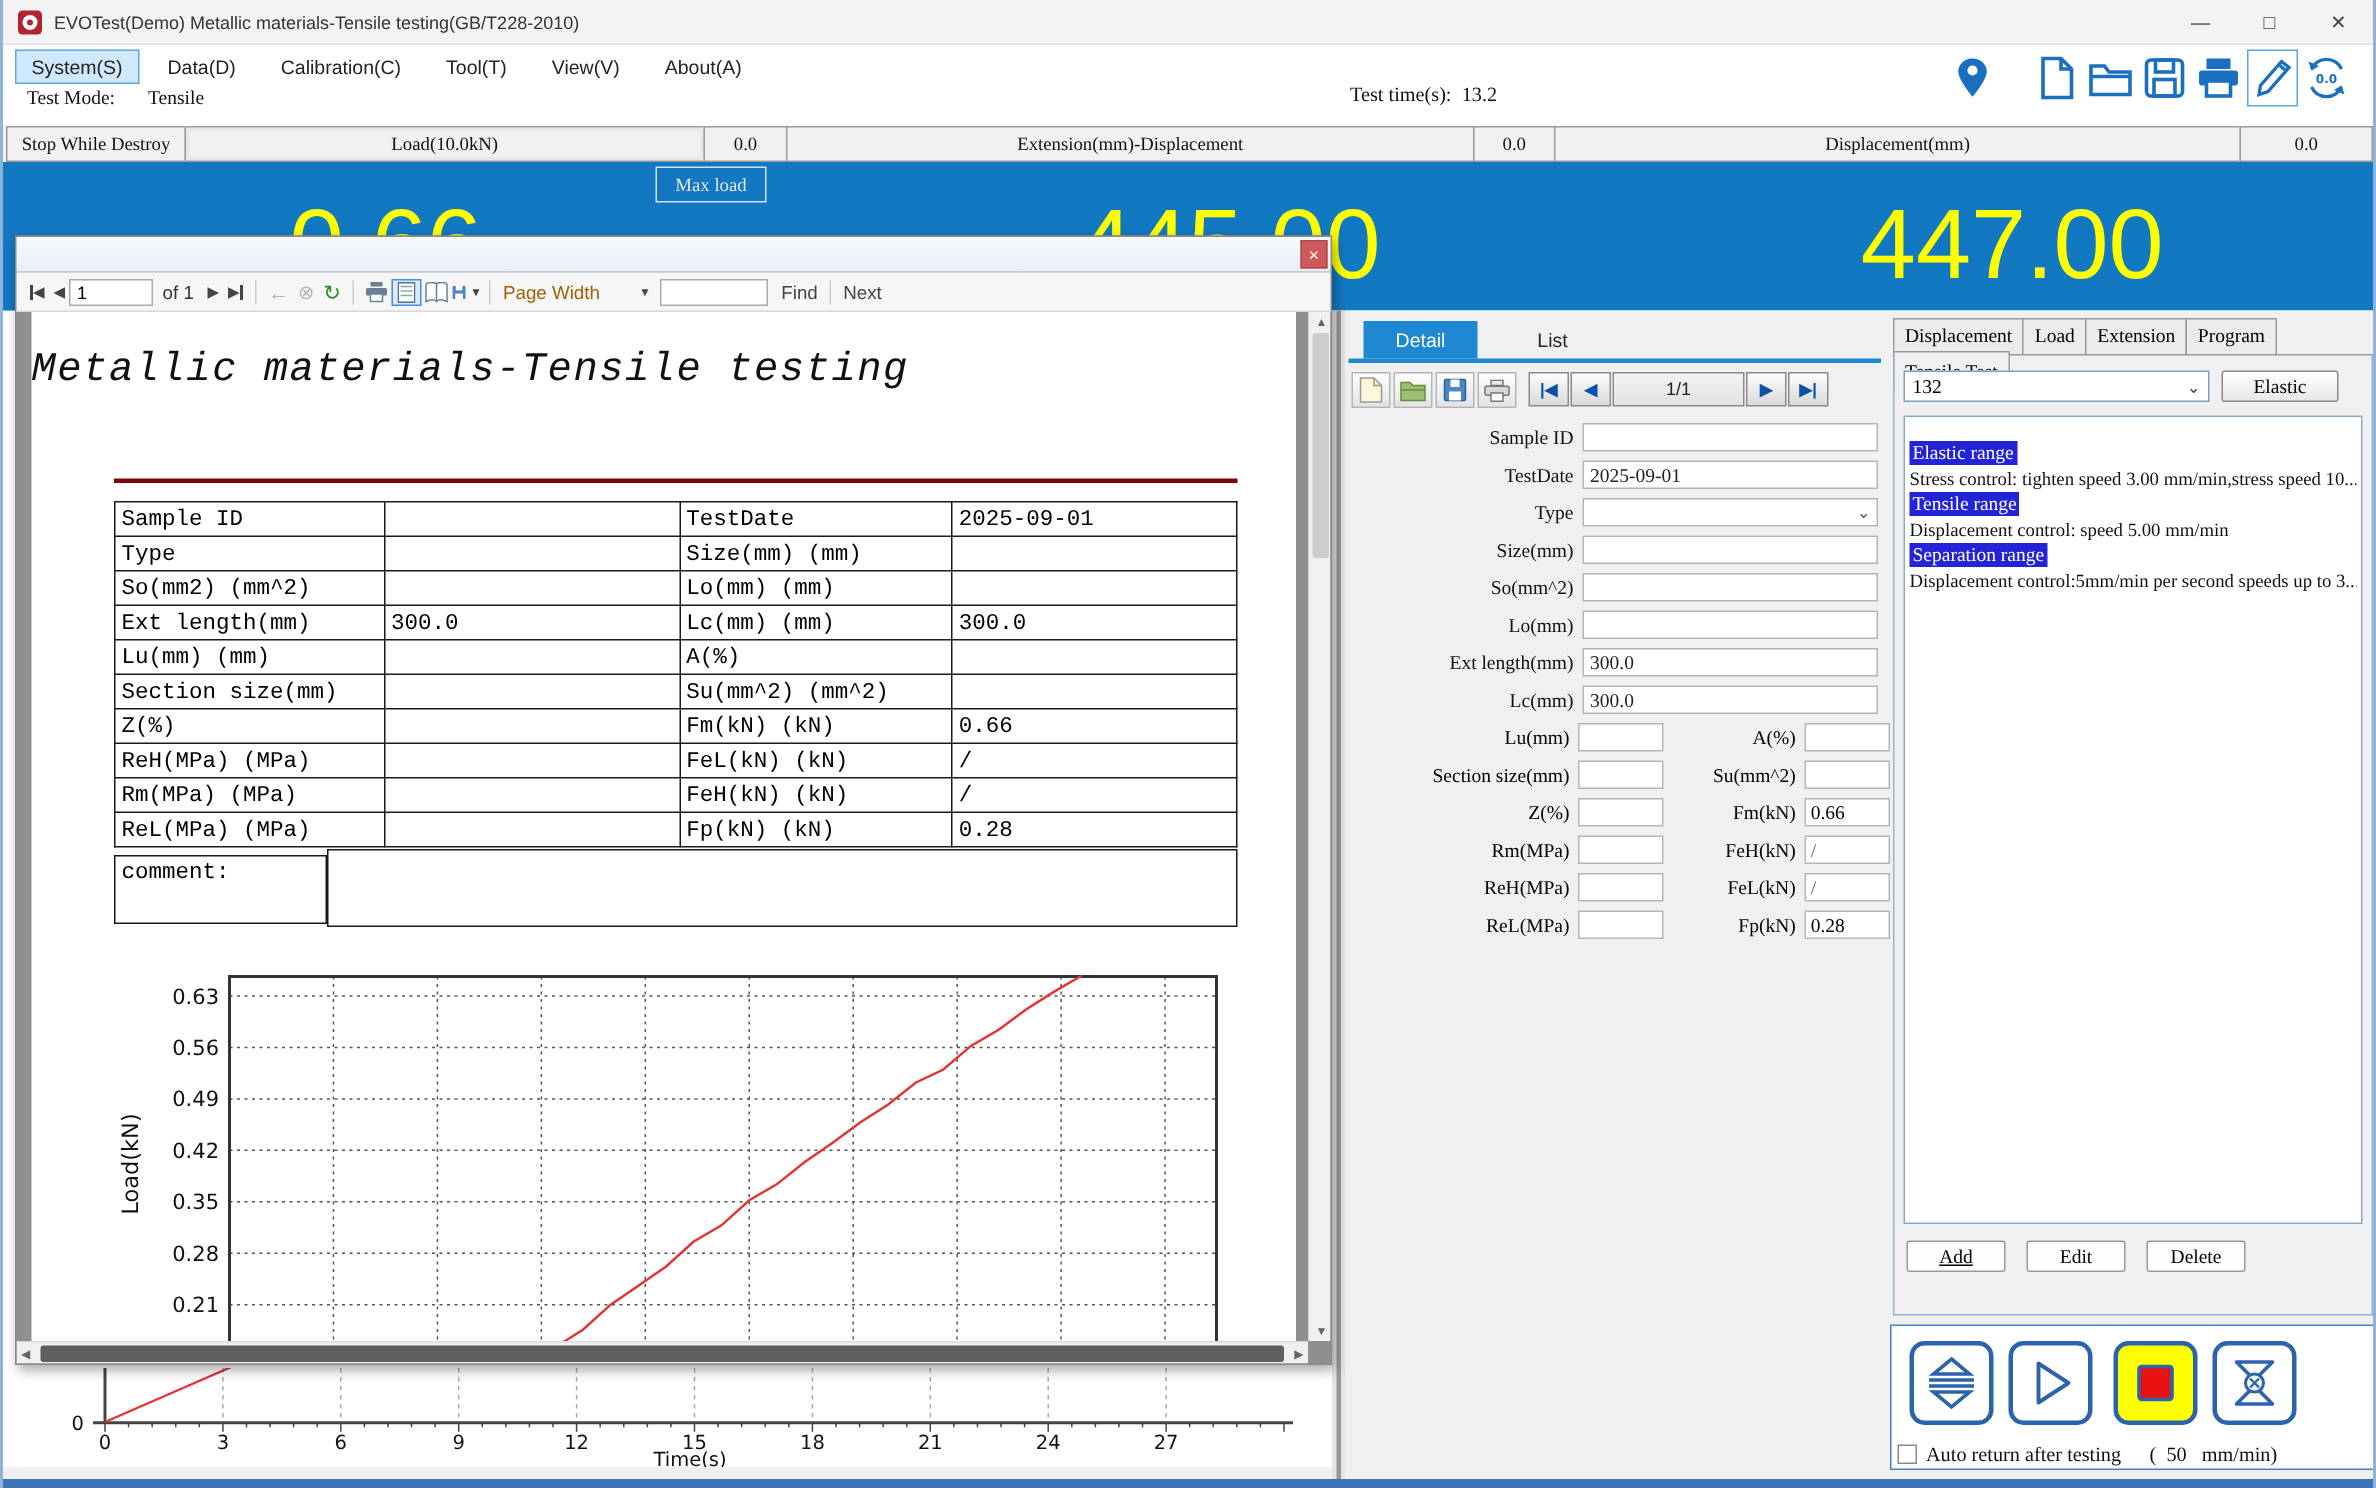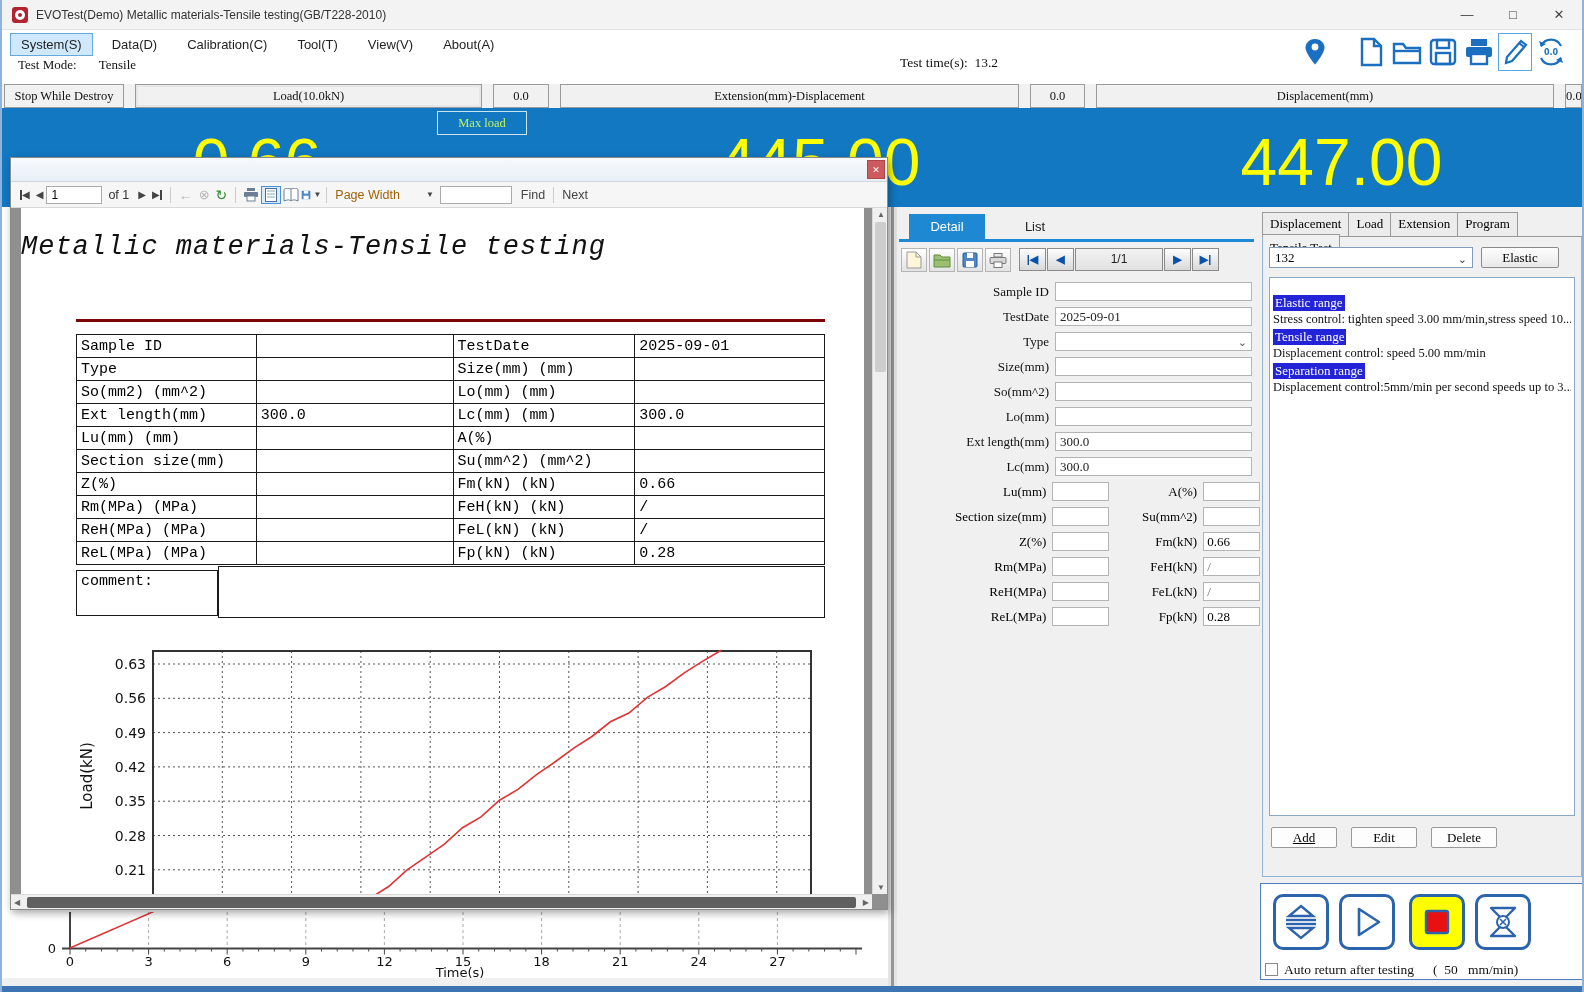--- a/index.html
+++ b/index.html
@@ -22,39 +22,39 @@
   #menurow { position:absolute; left:8px; top:2px; }
   #testmode { position:absolute; left:16px; top:26px; font-family:"Liberation Serif", serif; font-size:13px; color:#111; }
   #testmode b { font-weight:normal; margin-left:22px; }
   #testtime { position:absolute; left:898px; top:24px; font-family:"Liberation Serif", serif; font-size:13.5px; color:#111; }
   #top-icons { position:absolute; right:14px; top:2px; display:flex; align-items:center; }
   .tbtn { width:34px; height:38px; display:flex; align-items:center; justify-content:center; margin-left:2px; }
   .tbtn.boxed { border:1px solid #58a6e0; }
   #pin-btn { margin-right:20px; }
 
   
-  #statusrow { position:absolute; left:0; top:84px; width:100%; height:24px; display:flex; background:#f1f1f1;gap:12px; }
+  #statusrow { position:absolute; left:0; top:84px; width:100%; height:24px; display:flex; background:#f1f1f1; }
   .status-cell { border:1px solid #9a9a9a; margin-left:-1px; background:#f1f1f1; font-family:"Liberation Serif", serif;
                  font-size:12.5px; color:#111; text-align:center; line-height:22px; height:24px; overflow:hidden; }
   .status-cell:nth-child(1){ width:120px; margin-left:2px;}
   .status-cell:nth-child(2){ width:347px; box-shadow:inset 0 0 0 2px #e7e7e7;}
   .status-cell:nth-child(3){ width:56px; }
   .status-cell:nth-child(4){ width:459px; }
   .status-cell:nth-child(5){ width:55px; }
   .status-cell:nth-child(6){ width:458px; }
   .status-cell:nth-child(7){ flex:1; }
 
   
   #bluebar { position:absolute; left:0; top:108px; width:100%; height:99px; background:#1278c2; }
   .big-num { position:absolute; top:14px; height:80px; line-height:80px; font-size:66px; color:#ffff00; text-align:center; }
   #big-load { left:140px; width:230px; }
   #big-ext  { left:700px; width:235px; }
   #big-disp { left:1222px; width:235px; }
-  #maxload { position:absolute; left:435px; top:3px; width:90px; height:24px; border:1px solid #cfe3ef;
-             color:#bef264; font-family:"Liberation Serif", serif; font-size:12.5px; text-align:center; line-height:22px; }
+  #maxload { position:absolute; left:435px; top:3px; width:74px; height:24px; border:1px solid #cfe3ef;
+             color:#e5e5e5; font-family:"Liberation Serif", serif; font-size:12.5px; text-align:center; line-height:22px; }
 
   
   #mini-chart { position:absolute; left:8px; top:912px; width:878px; height:66px; background:#fff; }
   #bottom-gray { position:absolute; left:0; top:978px; width:886px; height:8px; background:#f0f0f0; }
   #bottom-blue { position:absolute; left:0; top:986px; width:100%; height:6px; background:#3c74b4; }
 
   
   #splitter { position:absolute; left:886px; top:207px; width:9px; height:779px; background:#e4e4e4; }
   #splitter::after { content:""; position:absolute; left:3px; top:0; width:3px; height:100%; background:#979797; }
 
@@ -428,29 +428,29 @@
                 <td class="c2">Su(mm^2) (mm^2)</td>
                 <td class="c3"></td>
               </tr>
               <tr>
                 <td class="c0">Z(%)</td>
                 <td class="c1"></td>
                 <td class="c2">Fm(kN) (kN)</td>
                 <td class="c3">0.66</td>
               </tr>
               <tr>
+                <td class="c0">ReH(MPa) (MPa)</td>
+                <td class="c1"></td>
+                <td class="c2">FeL(kN) (kN)</td>
+                <td class="c3">/</td>
+              </tr>
+              <tr>
                 <td class="c0">Rm(MPa) (MPa)</td>
                 <td class="c1"></td>
                 <td class="c2">FeH(kN) (kN)</td>
-                <td class="c3">/</td>
-              </tr>
-              <tr>
-                <td class="c0">ReH(MPa) (MPa)</td>
-                <td class="c1"></td>
-                <td class="c2">FeL(kN) (kN)</td>
                 <td class="c3">/</td>
               </tr>
               <tr>
                 <td class="c0">ReL(MPa) (MPa)</td>
                 <td class="c1"></td>
                 <td class="c2">Fp(kN) (kN)</td>
                 <td class="c3">0.28</td>
               </tr>
             </tbody>
           </table>

